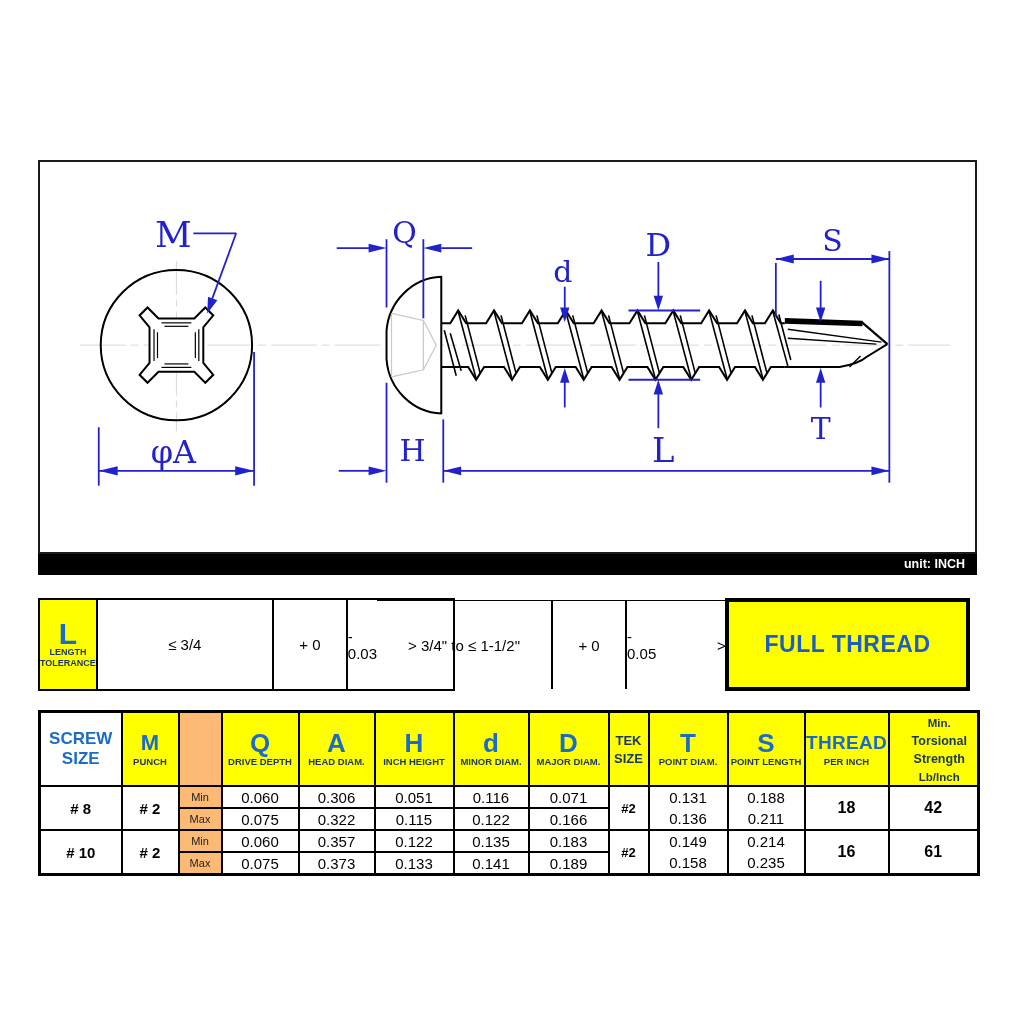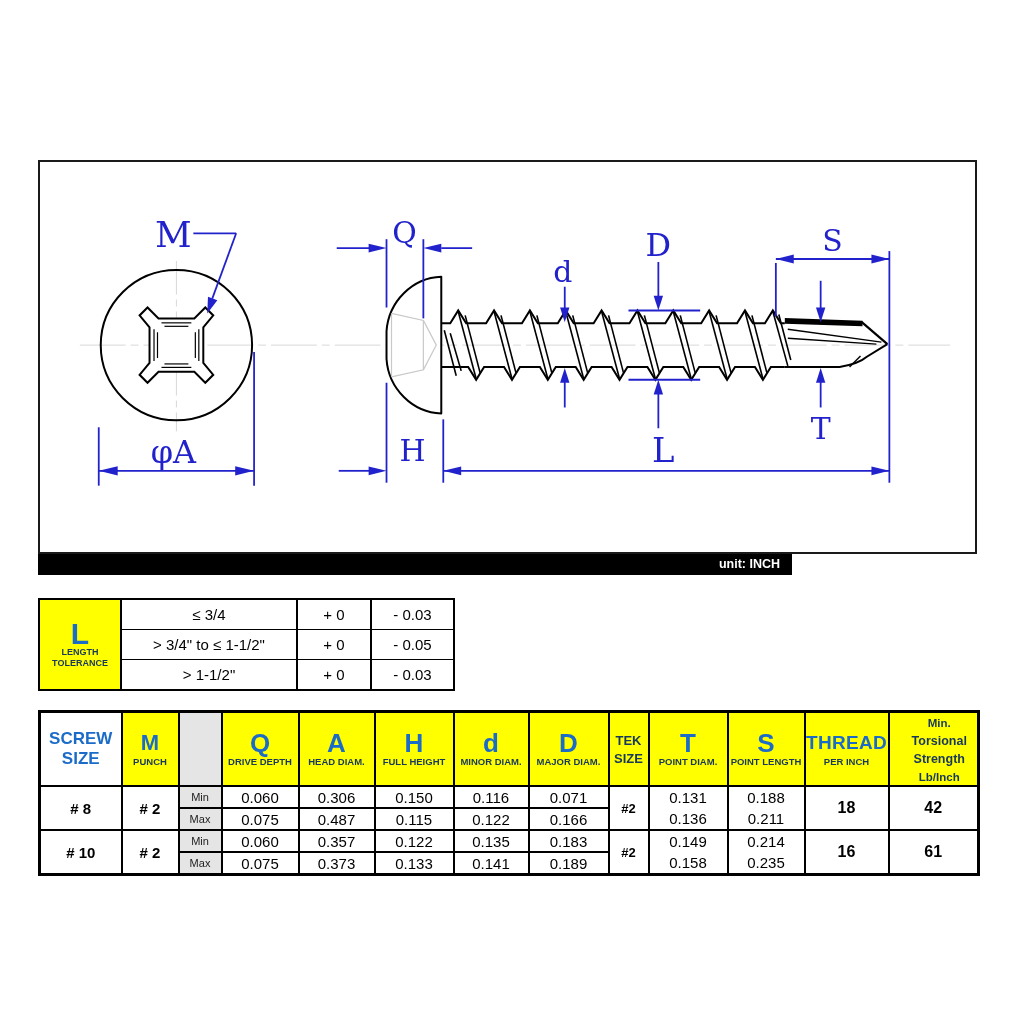--- a/index.html
+++ b/index.html
@@ -5,32 +5,32 @@
   html,body{margin:0;padding:0;background:#fff;}
   #canvas{position:relative;width:1015px;height:1015px;background:#fff;overflow:hidden;
           font-family:"Liberation Sans",sans-serif;}
 
   
   .drawing-box{position:absolute;left:38px;top:160px;width:939px;height:394px;
                border:2px solid #1a1a1a;box-sizing:border-box;background:#fff;}
   .drawing-box svg{display:block;width:100%;height:100%;}
 
   
-  .unit-bar{position:absolute;left:38px;top:554px;width:754px;height:21px;background:#000;
+  .unit-bar{position:absolute;left:38px;top:554px;width:939px;height:21px;background:#000;
             box-sizing:border-box;color:#fff;font-size:12.5px;font-weight:700;
             text-align:right;line-height:21px;padding-right:12px;}
 
   
   .tol{position:absolute;left:38px;top:598px;width:417px;height:93px;box-sizing:border-box;
        border:2.5px solid #000;display:flex;background:#fff;}
   .tol-head{width:82px;background:#FFFF00;border-right:2.5px solid #000;box-sizing:border-box;
             display:flex;flex-direction:column;align-items:center;justify-content:center;}
   .tol-head .big-l{color:#1B6BC8;font-size:30px;font-weight:700;line-height:26px;}
   .tol-head .cap{color:#17375D;font-size:9px;font-weight:700;line-height:11px;}
-  .tol-rows{flex:1;display:flex;flex-direction:column;}
+  .tol-rows{flex:1;display:flex;}
   .tol-row{flex:1;display:flex;box-sizing:border-box;}
   .tol-row + .tol-row{border-top:1.5px solid #000;}
   .tol-cell{display:flex;align-items:center;justify-content:center;box-sizing:border-box;
             font-size:15px;color:#000;}
   .tol-range{width:176px;border-right:2.5px solid #000;}
   .tol-plus{width:74px;border-right:2px solid #000;}
   .tol-minus{flex:1;}
 
   
   .full-thread{position:absolute;left:725px;top:598px;width:245px;height:93px;box-sizing:border-box;
@@ -39,21 +39,21 @@
 
   
   .spec{position:absolute;left:38px;top:710px;}
   table.spec-table{border-collapse:collapse;table-layout:fixed;width:939px;background:#fff;
                    border:3px solid #000;}
   table.spec-table td,table.spec-table th{border:2px solid #000;padding:0;text-align:center;
                    vertical-align:middle;overflow:hidden;}
   tr.hdr{height:67px;}
   tr.data{height:22px;}
   .ylw{background:#FFFF00;}
-  .cream{background:#e5e5e5;}
+  .cream{background:#fdba74;}
   .letter{display:block;color:#1B6BC8;font-weight:700;font-size:26px;line-height:26px;}
   .letter.sm{font-size:22px;}
   .letter.thread{font-size:19px;letter-spacing:.3px;}
   .sub{display:block;color:#17375D;font-weight:700;font-size:9.5px;line-height:12px;margin-top:0;}
   .twoLine{color:#1B6BC8;font-weight:700;font-size:17px;line-height:20px;}
   .tek-hdr{color:#17375D;font-weight:700;font-size:13px;line-height:16px;margin-top:45px;}
   .tors-hdr{color:#17375D;font-size:11.5px;line-height:13.5px;padding-left:12px;}
   .tors-hdr b{font-size:12.5px;margin-top:27px;}
   .val{font-size:15px;color:#000;}
   .bold15{font-size:15px;font-weight:700;color:#000;}
@@ -229,20 +229,23 @@
         <div class="tol-cell tol-minus">- 0.05</div>
       </div>
       <div class="tol-row">
         <div class="tol-cell tol-range">&gt; 1-1/2"</div>
         <div class="tol-cell tol-plus">+ 0</div>
         <div class="tol-cell tol-minus">- 0.03</div>
       </div>
     </div>
   </div>
 
+  <div class="full-thread">
+    <span>FULL THREAD</span>
+  </div>
 
   <div class="spec">
     <table class="spec-table">
       <colgroup>
         <col style="width:82px">
           <col style="width:57px">
           <col style="width:43px">
           <col style="width:77px">
         <col style="width:76px">
           <col style="width:79px">
@@ -268,21 +271,21 @@
         <th class="ylw">
           <span class="letter">Q</span>
           <span class="sub">DRIVE DEPTH</span>
         </th>
         <th class="ylw">
           <span class="letter">A</span>
           <span class="sub">HEAD DIAM.</span>
         </th>
         <th class="ylw">
           <span class="letter">H</span>
-          <span class="sub">FULL HEIGHT</span>
+          <span class="sub">INCH HEIGHT</span>
         </th>
         <th class="ylw">
           <span class="letter">d</span>
           <span class="sub">MINOR DIAM.</span>
         </th>
         <th class="ylw">
           <span class="letter">D</span>
           <span class="sub">MAJOR DIAM.</span>
         </th>
         <th class="ylw">
@@ -308,40 +311,40 @@
           <span class="tors-hdr" style="display:inline">Lb/Inch</span>
         </th>
       </tr>
 
       <tr class="data">
         <td rowspan="2" class="bold15"># 8</td>
         <td rowspan="2" class="bold15"># 2</td>
         <td class="cream mm">Min</td>
         <td class="val">0.060</td>
         <td class="val">0.306</td>
-        <td class="val">0.150</td>
+        <td class="val">0.051</td>
         <td class="val">0.116</td>
         <td class="val">0.071</td>
         <td rowspan="2" class="tekval">#2</td>
         <td rowspan="2" class="stack2">
           <span>0.131</span>
           <span>0.136</span>
         </td>
         <td rowspan="2" class="stack2">
           <span>0.188</span>
           <span>0.211</span>
         </td>
         <td rowspan="2" class="big-num">18</td>
         <td rowspan="2" class="big-num">42</td>
       </tr>
 
       <tr class="data">
         <td class="cream mm thin-top">Max</td>
         <td class="val thin-top">0.075</td>
-        <td class="val thin-top">0.487</td>
+        <td class="val thin-top">0.322</td>
         <td class="val thin-top">0.115</td>
         <td class="val thin-top">0.122</td>
         <td class="val thin-top">0.166</td>
       </tr>
 
       <tr class="data">
         <td rowspan="2" class="bold15"># 10</td>
         <td rowspan="2" class="bold15"># 2</td>
         <td class="cream mm">Min</td>
         <td class="val">0.060</td>

